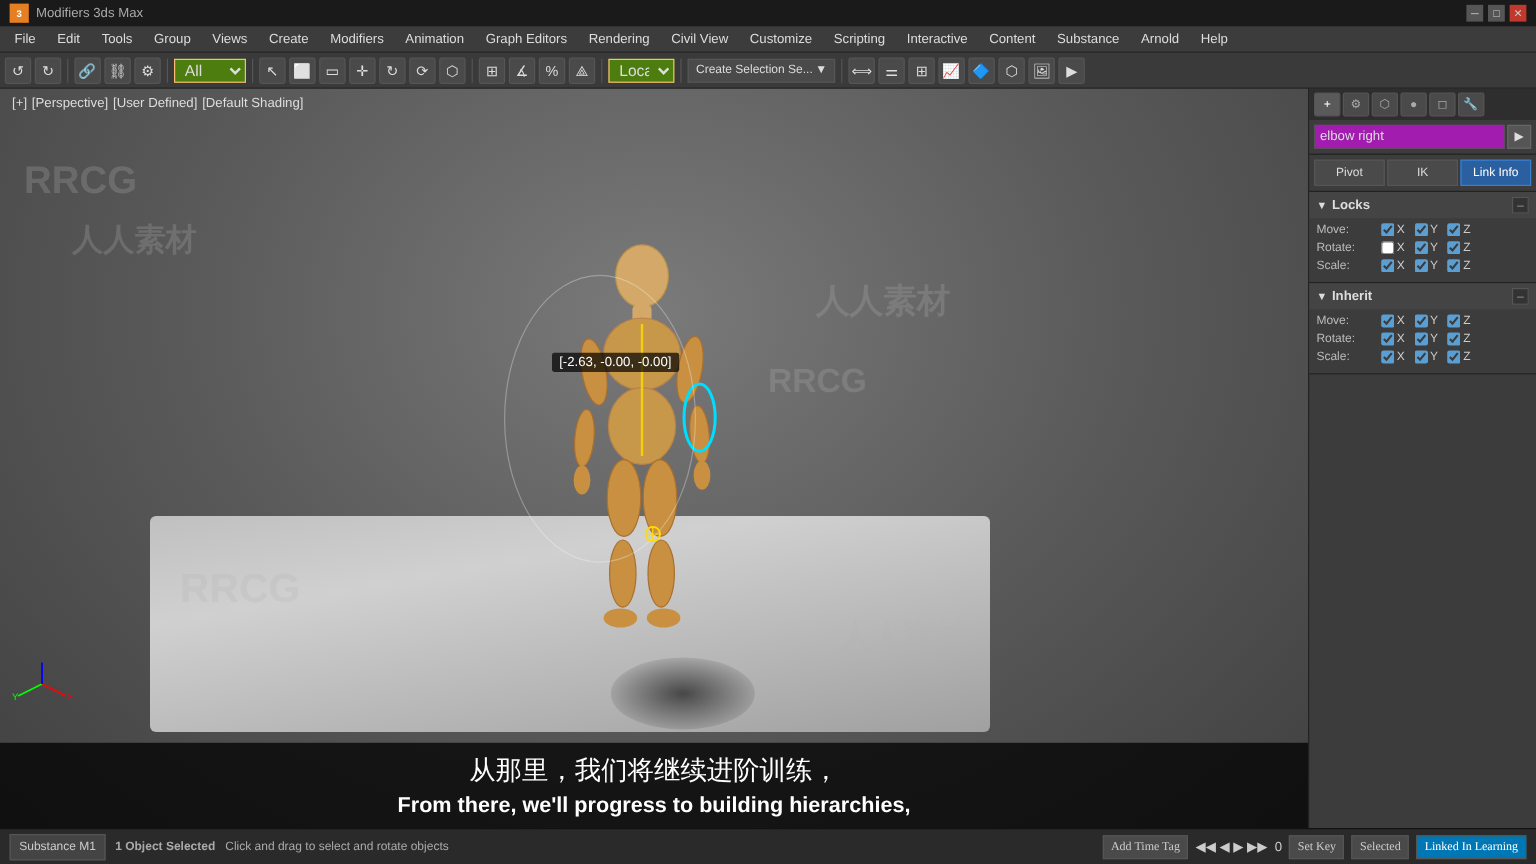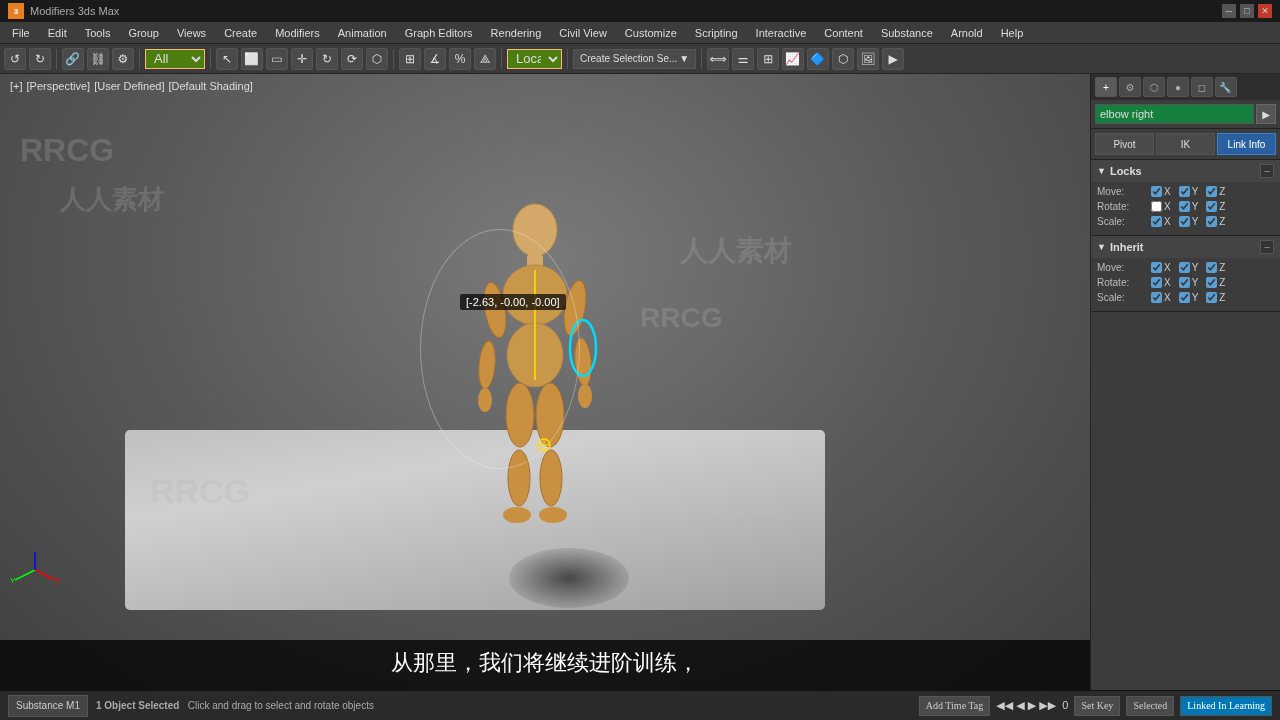--- a/index.html
+++ b/index.html
@@ -235,21 +235,21 @@
     .rp-search {
       display: flex;
       align-items: center;
       padding: 4px;
       gap: 2px;
       border-bottom: 1px solid #222;
     }
     .rp-search input {
       flex: 1;
       height: 20px;
-      background: #15803d;
+      background: #a21caf;
       border: 1px solid #555;
       color: #ddd;
       padding: 0 4px;
       font-size: 11px;
     }
     .rp-search .search-btn {
       width: 20px; height: 20px;
       background: #555;
       border: 1px solid #666;
       display: flex; align-items: center; justify-content: center;
@@ -543,20 +543,21 @@
           <text x="0" y="33" fill="#0f0" font-size="8">Y</text>
           <line x1="25" y1="20" x2="25" y2="2" stroke="#00f" stroke-width="1.5"></line>
           <text x="22" y="0" fill="#4af" font-size="8">Z</text>
         </svg>
       </div>
 
     </div>
 
     <div class="subtitle-area">
       <div class="subtitle-chinese">从那里，我们将继续进阶训练，</div>
+      <div class="subtitle-english">From there, we'll progress to building hierarchies,</div>
     </div>
 
   </div>
 
   <div id="rightpanel">
 
     <div class="rp-tabs">
       <div class="rp-tab active">+</div>
       <div class="rp-tab">⚙</div>
       <div class="rp-tab">⬡</div>

